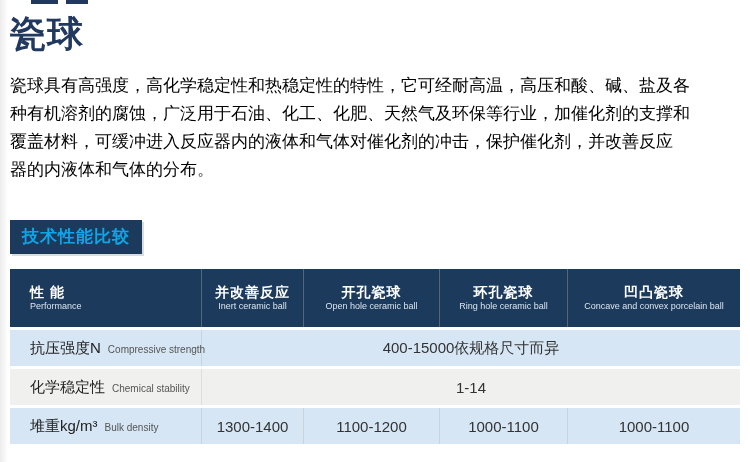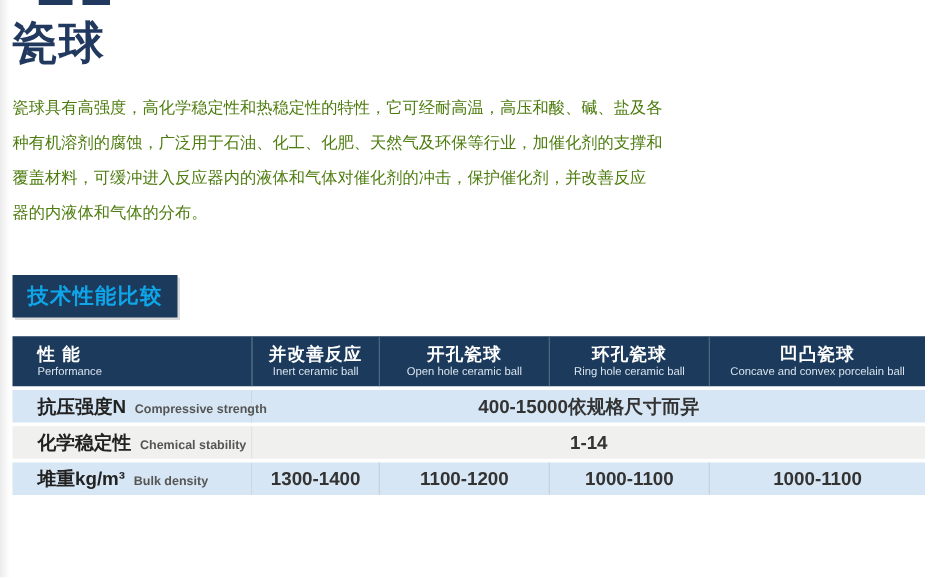--- a/index.html
+++ b/index.html
@@ -26,23 +26,23 @@
   .page-title {
     font-size: 36px;
     font-weight: bold;
     color: #21395f;
     letter-spacing: 1px;
     margin-top: 4px;
   }
 
   .intro {
     margin-top: 13px;
-    font-size: 13px;
+    font-size: 17px;
     line-height: 28px;
-    color: #4d7c0f;
+    color: #000000;
     width: 736px;
     white-space: pre-line;
   }
 
   .section-badge {
     display: inline-block;
     margin-top: 36px;
     background: #1b3a5c;
     color: #0ea5e9;
     font-size: 17px;
@@ -61,41 +61,40 @@
   }
   col.c1 { width: 192px; }
   col.c2 { width: 102px; }
   col.c3 { width: 136px; }
   col.c4 { width: 128px; }
   col.c5 { width: 172px; }
 
   thead th {
     background: #1b3a5c;
     color: #ffffff;
-    height: 40px;
+    height: 58px;
     vertical-align: middle;
     text-align: center;
     border-right: 1px solid #51677e;
     font-weight: normal;
     padding: 2px 2px;
   }
   thead th:last-child { border-right: none; }
   thead th.first { text-align: left; padding-left: 20px; }
   .th-zh { display: block; font-size: 14px; font-weight: bold; letter-spacing: 1px; line-height: 16px; }
   .th-en { display: block; font-size: 9px; color: #dbe4ee; line-height: 11px; margin-top: 1px; }
 
   tbody td {
-    height: 26px;
+    height: 36px;
     vertical-align: middle;
     font-size: 15px;
     color: #333333;
     text-align: center;
     border-right: 1px solid #c9d3db;
     padding: 0 4px;
-    font-weight: bold;
   }
   tbody td:last-child { border-right: none; }
   tbody tr.blue td { background: #d6e6f4; }
   tbody tr.gray td { background: #f0f0ee; border-right-color: #dddddd; }
   td.label {
     text-align: left;
     padding-left: 20px;
     white-space: nowrap;
   }
   .label-zh { font-size: 15px; color: #222222; }

